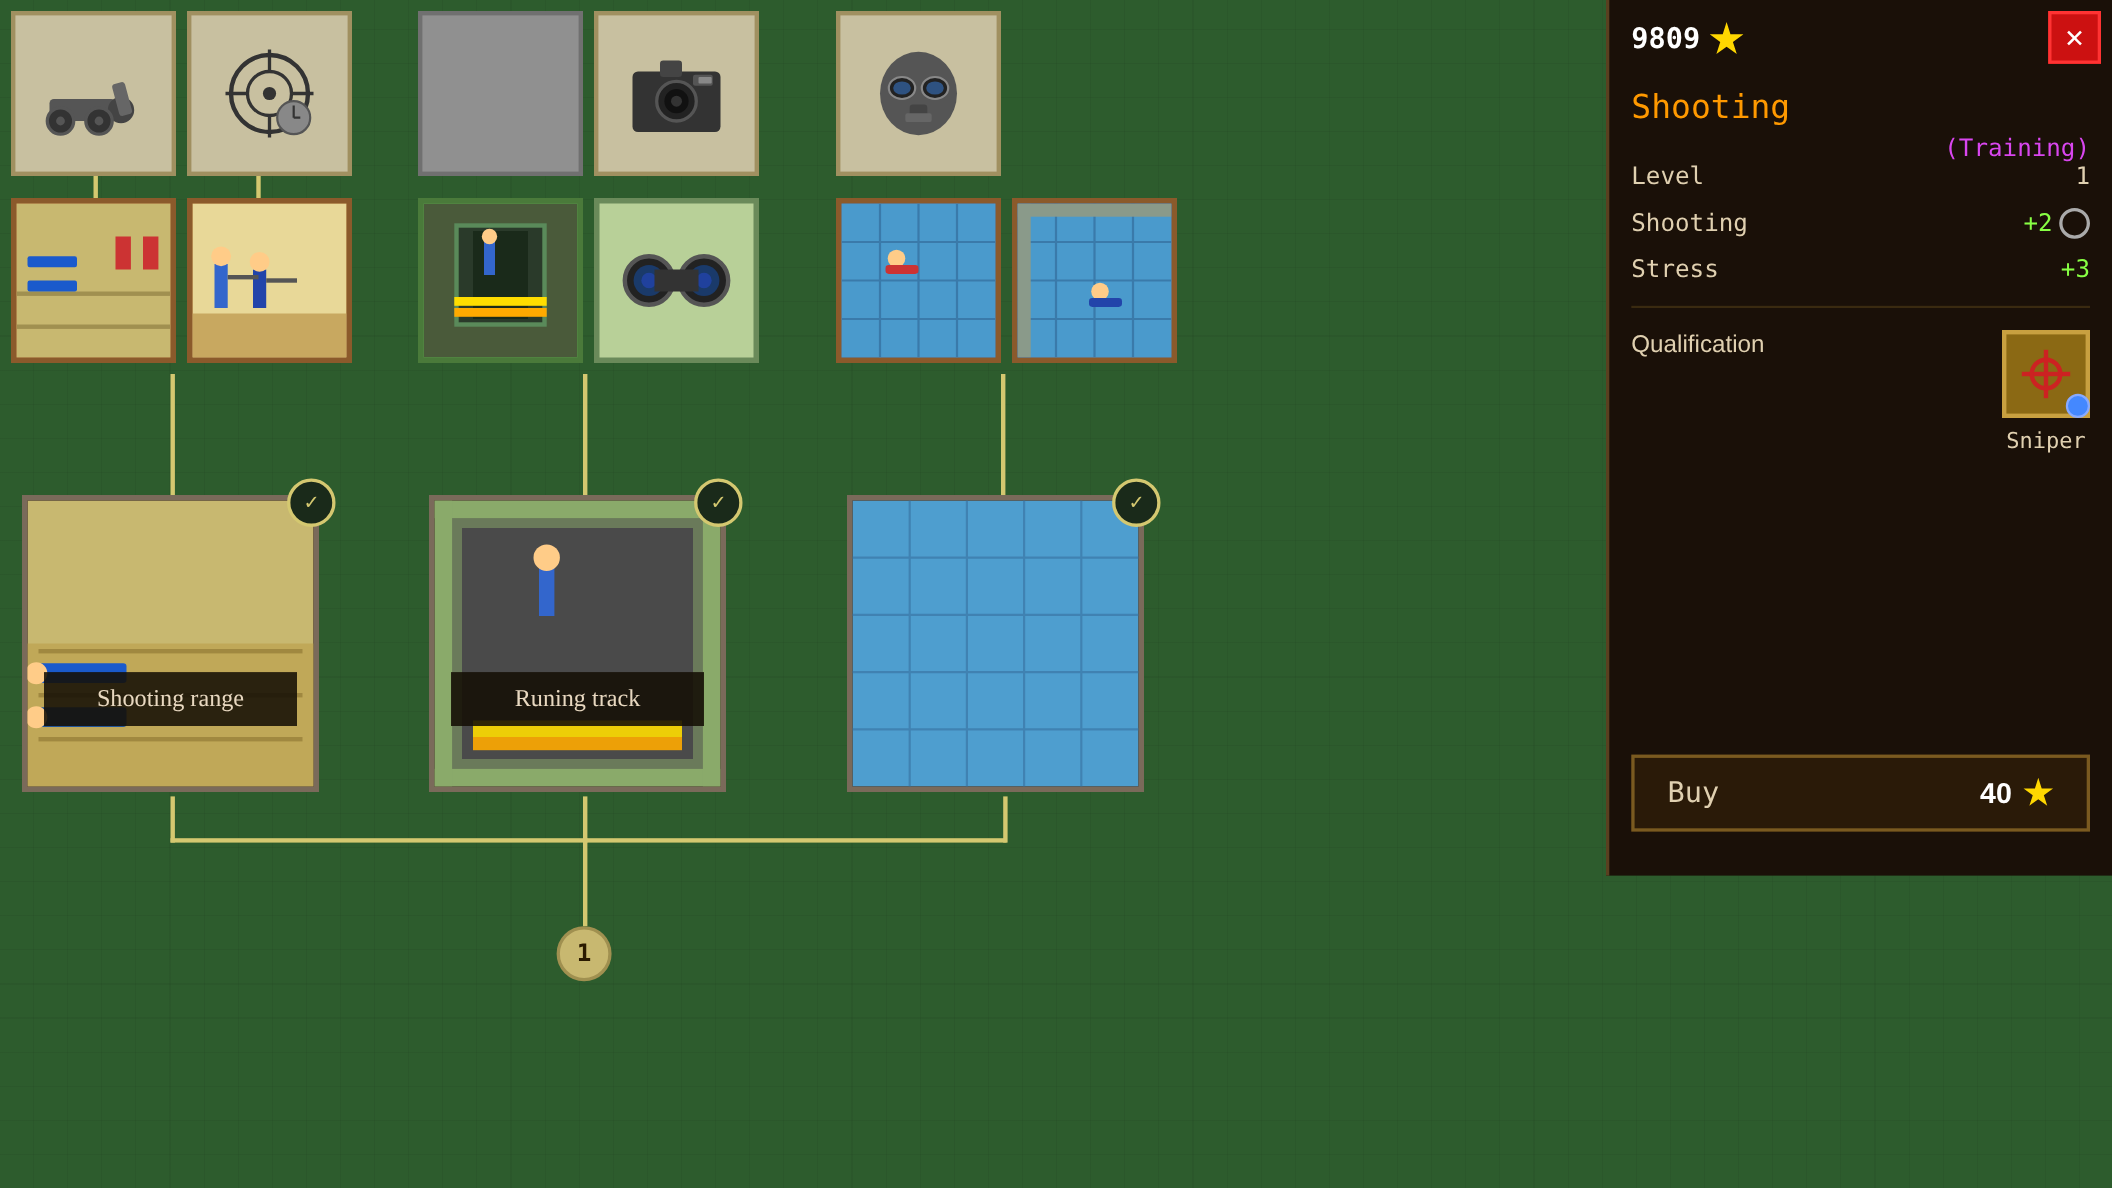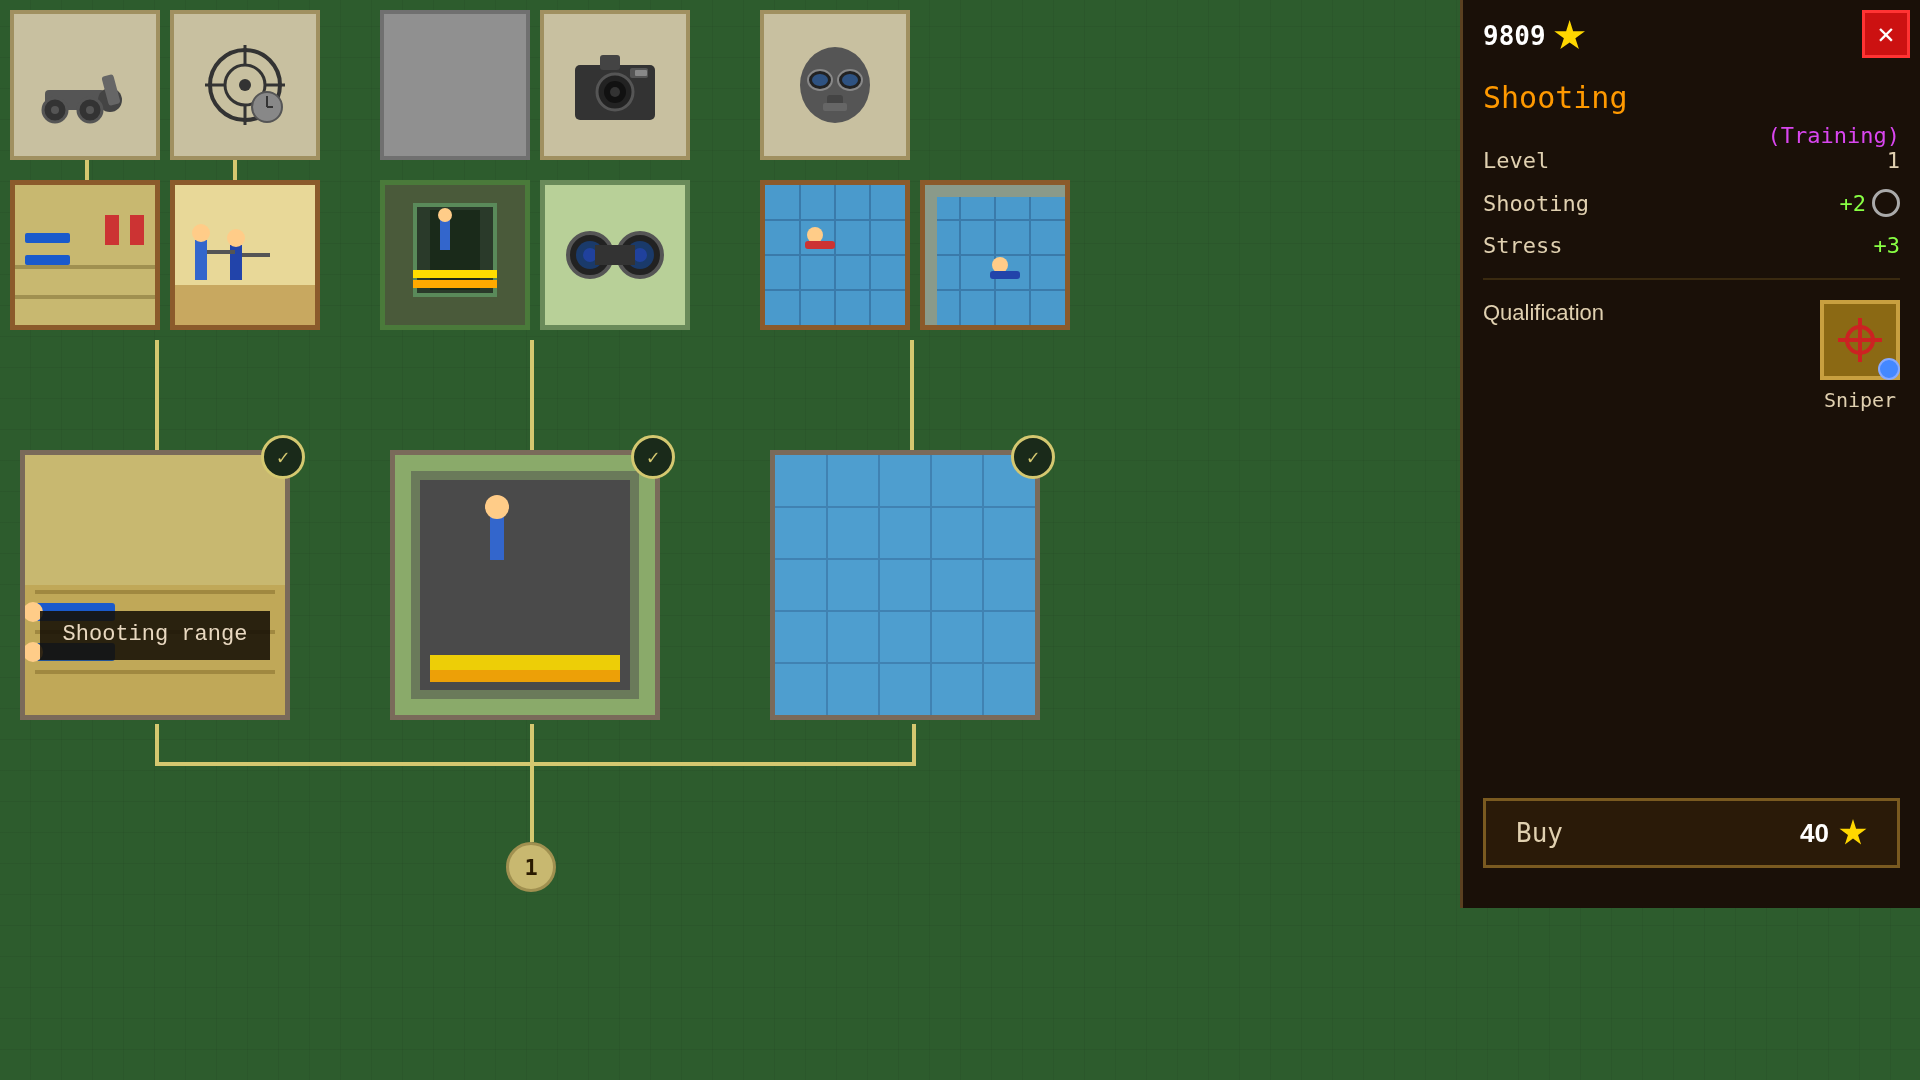--- a/index.html
+++ b/index.html
@@ -21,21 +21,21 @@
         repeating-linear-gradient(0deg, transparent, transparent 30px, rgba(0,0,0,0.05) 30px, rgba(0,0,0,0.05) 31px),
         repeating-linear-gradient(90deg, transparent, transparent 30px, rgba(0,0,0,0.05) 30px, rgba(0,0,0,0.05) 31px);
     }
 
     
     .right-panel {
       position: absolute;
       right: 0;
       top: 0;
       width: 460px;
-      height: 908px;
+      height: 796px;
       background-color: #1a1008;
       border-left: 3px solid #5a4020;
     }
 
     .panel-close-btn {
       position: absolute;
       top: 10px;
       right: 10px;
       width: 48px;
       height: 48px;
@@ -276,21 +276,21 @@
       position: absolute;
       border: 5px solid #7a6a5a;
       background: #3a2a1a;
       cursor: pointer;
     }
 
     .card-label {
       position: absolute;
       background: rgba(20, 15, 5, 0.88);
       color: #e8d8c0;
-      font-family: Liberation Mono, monospace;
+      font-family: Liberation Serif, serif;
       font-size: 22px;
       padding: 10px 14px;
       text-align: center;
       line-height: 1.3;
     }
 
     .checkmark-badge {
       position: absolute;
       top: -20px;
       right: -20px;
@@ -545,20 +545,21 @@
       <rect x="244" y="0" width="16" height="260" fill="#8aaa6a"></rect>
 
       <rect x="25" y="25" width="210" height="210" fill="#4a4a4a"></rect>
 
       <rect x="35" y="200" width="190" height="15" fill="#ffdd00" opacity="0.9"></rect>
       <rect x="35" y="215" width="190" height="12" fill="#ffaa00" opacity="0.9"></rect>
 
       <rect x="95" y="60" width="14" height="45" fill="#3366cc"></rect>
       <circle cx="102" cy="52" r="12" fill="#ffcc88"></circle>
     </svg>
+    <div class="card-label" style="bottom: 55px; left: 15px; right: 15px;">Runing track</div>
   </div>
 
   <div class="facility-card" style="position:absolute; left:770px; top:450px; width:270px; height:270px;">
     <div class="checkmark-badge">✓</div>
     <svg width="260" height="260" viewBox="0 0 260 260">
       <rect width="260" height="260" fill="#4a9acc"></rect>
 
       <line x1="0" y1="52" x2="260" y2="52" stroke="#3a7aaa" stroke-width="2"></line>
       <line x1="0" y1="104" x2="260" y2="104" stroke="#3a7aaa" stroke-width="2"></line>
       <line x1="0" y1="156" x2="260" y2="156" stroke="#3a7aaa" stroke-width="2"></line>

